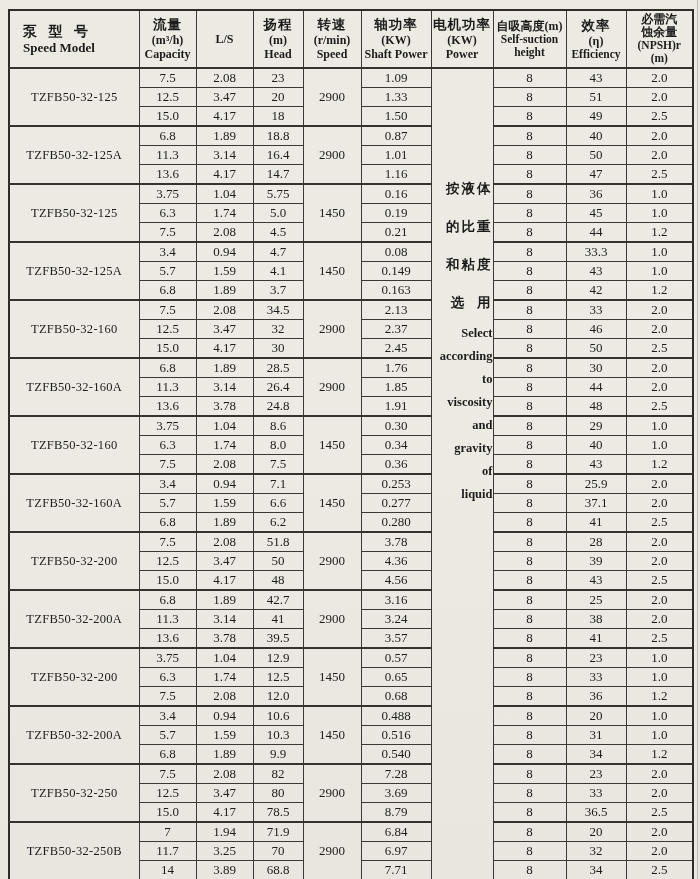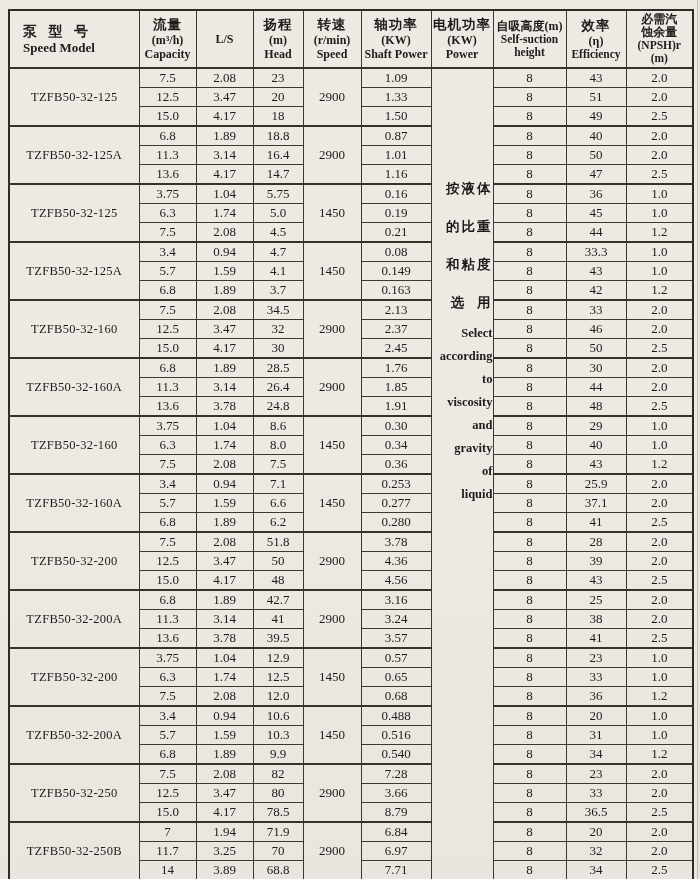--- a/index.html
+++ b/index.html
@@ -508,21 +508,21 @@
           <td class="speed-cell" rowspan="3">2900</td>
           <td>7.28</td>
           <td>8</td>
           <td>23</td>
           <td>2.0</td>
         </tr>
         <tr>
           <td>12.5</td>
           <td>3.47</td>
           <td>80</td>
-          <td>3.66</td>
+          <td>3.69</td>
           <td>8</td>
           <td>33</td>
           <td>2.0</td>
         </tr>
         <tr>
           <td>15.0</td>
           <td>4.17</td>
           <td>78.5</td>
           <td>8.79</td>
           <td>8</td>

